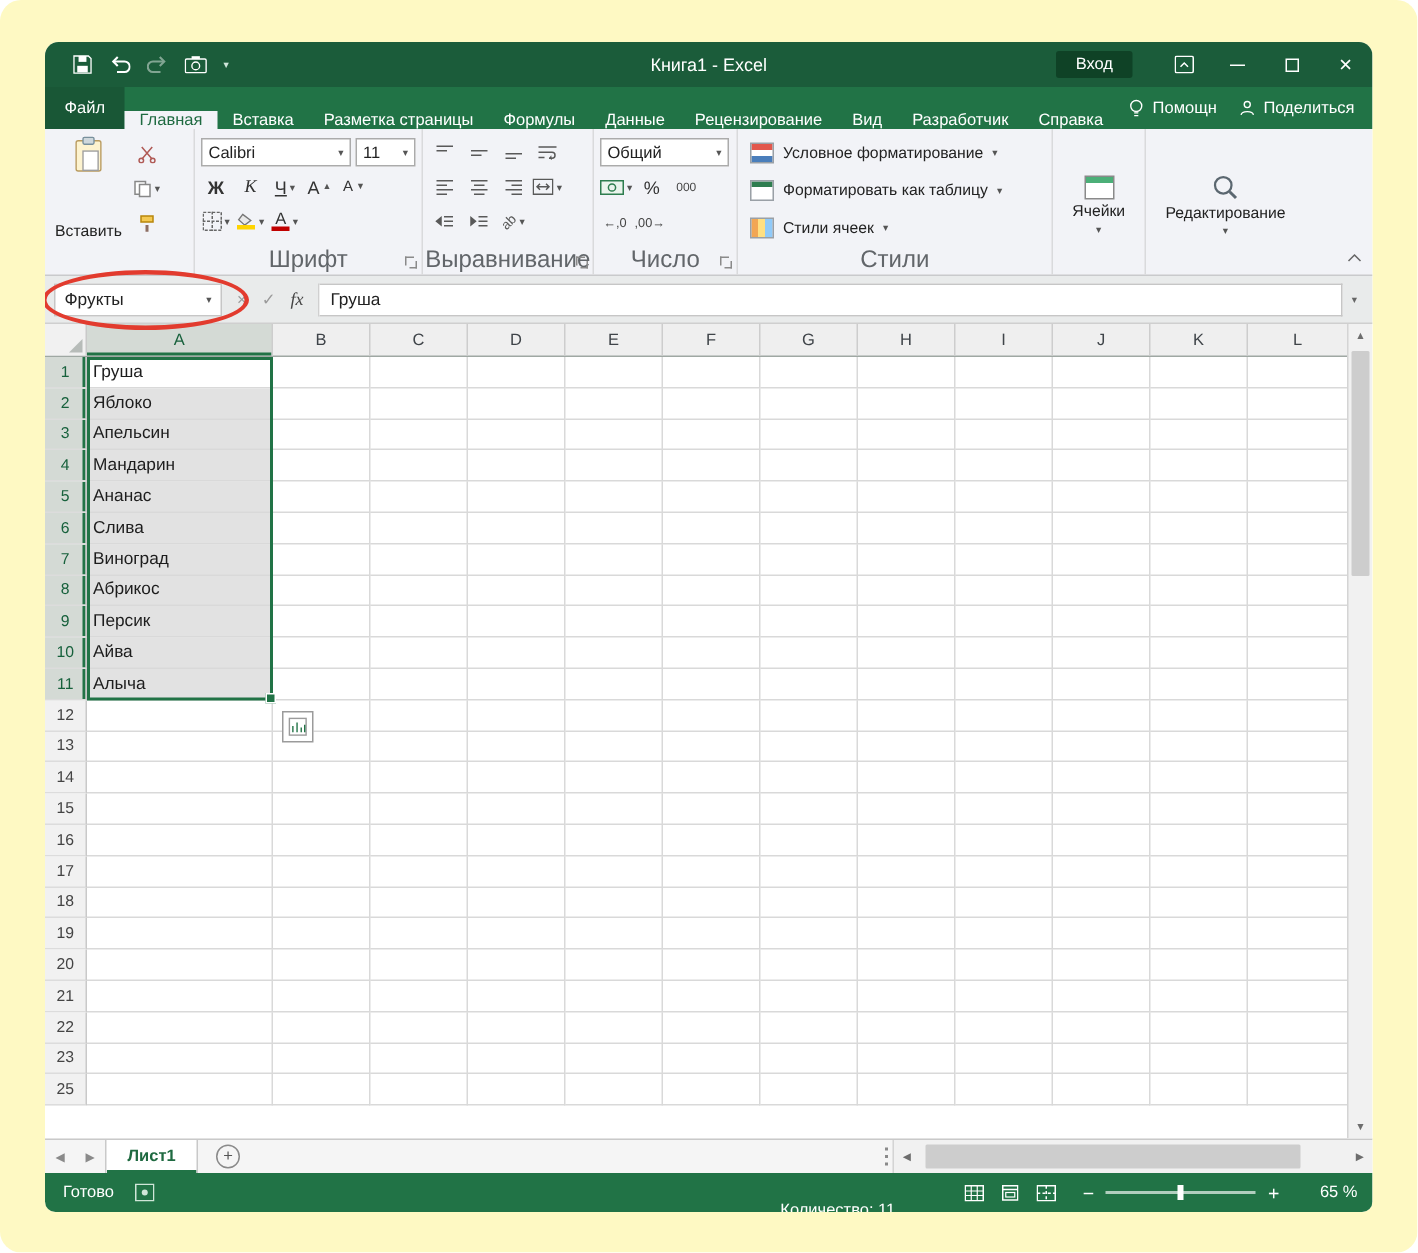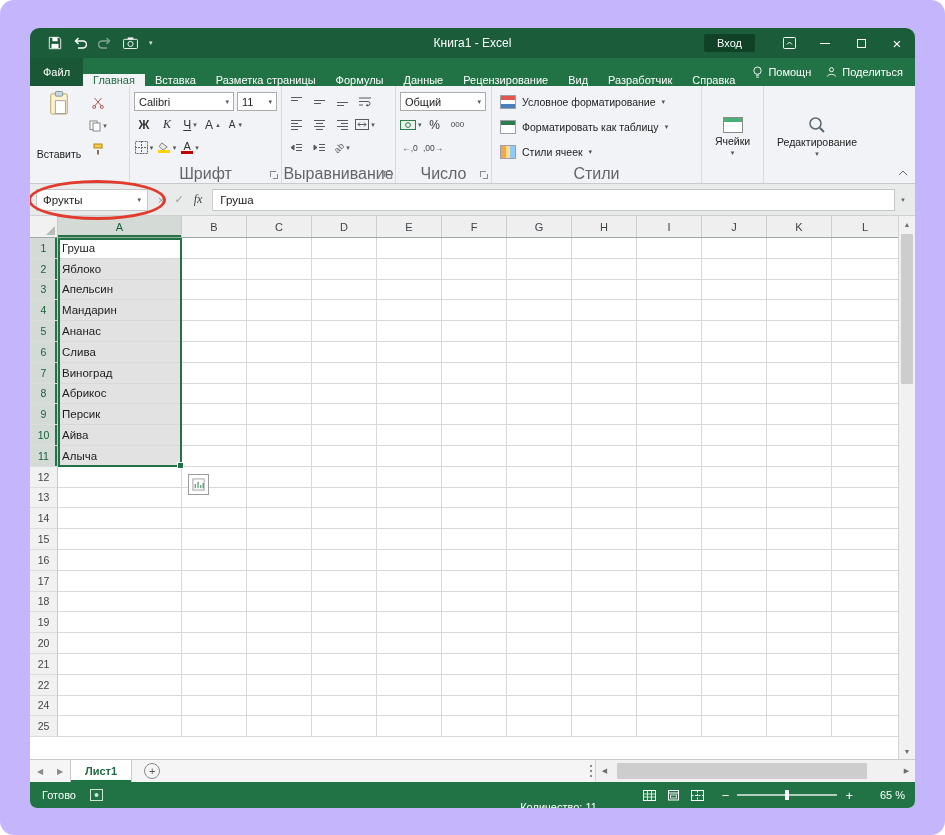--- a/index.html
+++ b/index.html
@@ -1,18 +1,18 @@
 <!DOCTYPE html>
 <html><head>
 <meta charset="utf-8">
 <style>
   * { margin:0; padding:0; box-sizing:border-box; }
   html,body { width:945px; height:835px; }
   body { font-family:"Liberation Sans","DejaVu Sans",sans-serif; background:#fff; overflow:hidden; position:relative; }
-  .frame { position:absolute; inset:0; background:#c4b5fd; border-radius:14px; }
+  .frame { position:absolute; inset:0; background:#fef9c3; border-radius:14px; }
   .window { position:absolute; left:30px; top:28px; width:885px; height:780px; background:#fff;
             border-radius:9px 9px 7px 7px; overflow:hidden; display:flex; flex-direction:column; }
 
   
   .titlebar { height:30px; background:#1b5c3a; flex:0 0 auto; display:flex; align-items:center; position:relative; color:#fff; }
   .qat { display:flex; align-items:center; gap:11px; padding-left:18px; z-index:2; }
   .qbtn { display:flex; align-items:center; justify-content:center; height:16px; color:#fff; }
   .qbtn.dim { opacity:.45; }
   .qcaret { font-size:7px; color:#cfe6da; }
   .win-title { position:absolute; left:0; right:0; text-align:center; font-size:12px; color:#fff; }
@@ -856,21 +856,21 @@
               <div class="cell"></div>
               <div class="cell"></div>
               <div class="cell"></div>
               <div class="cell"></div>
               <div class="cell"></div>
               <div class="cell"></div>
               <div class="cell"></div>
               <div class="cell last"></div>
             </div>
             <div class="g-row">
-              <div class="rh">24</div>
+              <div class="rh">23</div>
               <div class="cell colA"></div>
               <div class="cell"></div>
               <div class="cell"></div>
               <div class="cell"></div>
               <div class="cell"></div>
               <div class="cell"></div>
               <div class="cell"></div>
               <div class="cell"></div>
               <div class="cell"></div>
               <div class="cell"></div>

